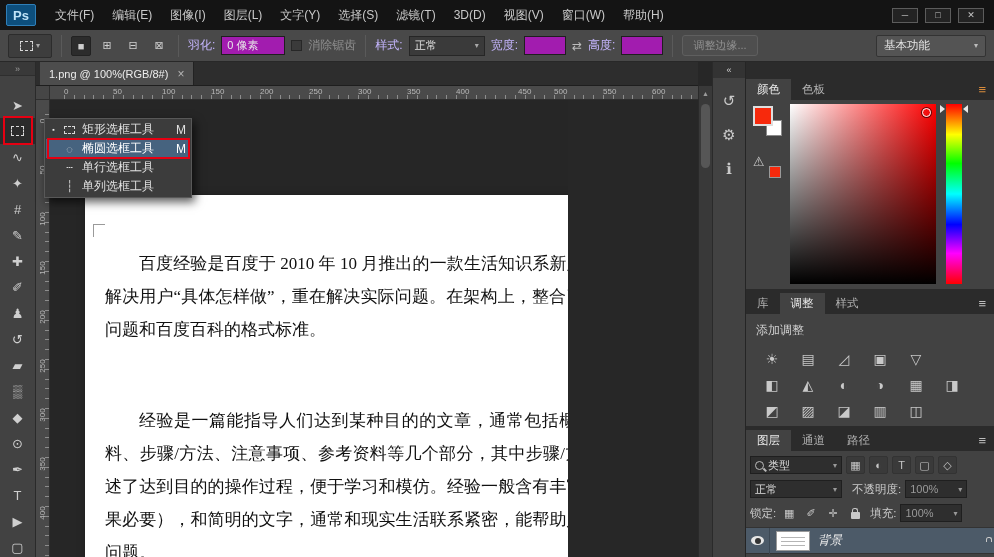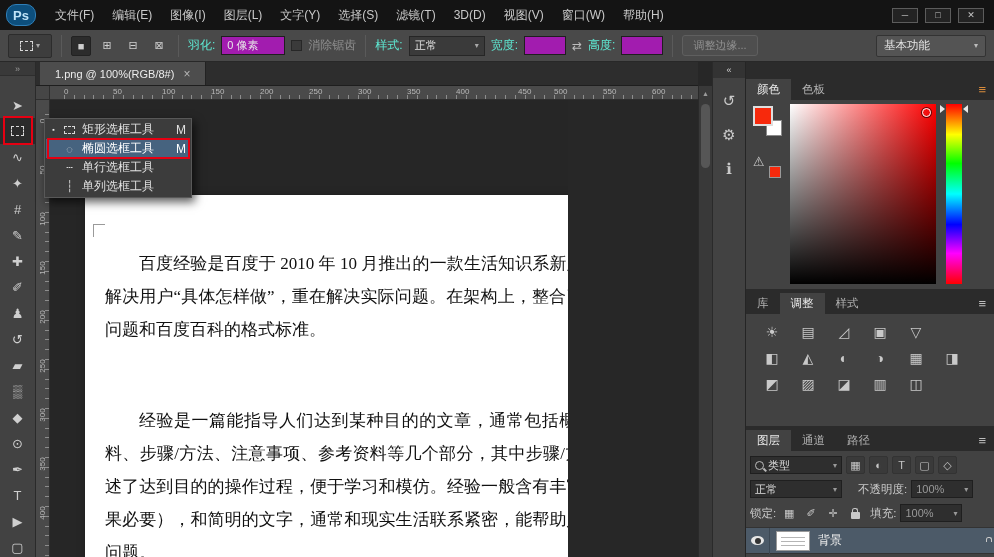--- a/index.html
+++ b/index.html
@@ -2,33 +2,33 @@
 <html><head>
 <meta charset="utf-8">
 <style>
   *{margin:0;padding:0;box-sizing:border-box}
   html,body{width:994px;height:557px;overflow:hidden}
   body{font-family:"Liberation Sans","DejaVu Sans",sans-serif;background:#272727;position:relative}
   #app{position:absolute;left:0;top:0;width:994px;height:557px}
 
   
   .menubar{position:absolute;left:0;top:0;right:0;height:30px;background:#141414;display:flex;align-items:center;color:#c9c9c9;font-size:12px;z-index:10}
-  .ps-logo{width:30px;height:22px;margin:0 10px 0 6px;background:#0d4f7d;color:#bfe3f7;font-weight:bold;display:flex;align-items:center;justify-content:center;font-size:13px;border:1px solid #2f7fb8;border-radius:10px}
+  .ps-logo{width:30px;height:22px;margin:0 10px 0 6px;background:#0d4f7d;color:#bfe3f7;font-weight:bold;display:flex;align-items:center;justify-content:center;font-size:13px;border:1px solid #2f7fb8;border-radius:2px}
   .menu-item{padding:0 9px;height:24px;display:flex;align-items:center;cursor:default}
   .win-controls{margin-left:auto;display:flex;gap:7px;padding-right:10px}
   .win-btn{width:26px;height:15px;border:1px solid #5c5c5c;display:flex;align-items:center;justify-content:center;font-size:9px;color:#c5c5c5;background:#232323}
 
   
   .optionsbar{position:absolute;left:0;top:30px;right:0;height:32px;background:#494949;border-bottom:1px solid #282828;display:flex;align-items:center;font-size:12px;color:#d8d8d8;gap:6px;padding:0 8px;z-index:9}
   .tool-preset{width:44px;height:24px;background:#3d3d3d;border:1px solid #2c2c2c;border-radius:2px;display:flex;align-items:center;justify-content:center;gap:3px}
   .dashed-box{width:13px;height:10px;border:1px dashed #d8d8d8;display:inline-block}
   .sep{width:1px;height:22px;background:#383838;border-right:1px solid #5a5a5a;margin:0 3px}
   .mode-btn{width:20px;height:20px;display:flex;align-items:center;justify-content:center;color:#cfcfcf;font-size:11px;border-radius:2px}
   .mode-btn.pressed{background:#2c2c2c;border:1px solid #222}
-  .obar-label{color:#5eead4;white-space:nowrap}
+  .obar-label{color:#c4b5fd;white-space:nowrap}
   .obar-label.dim{color:#8f8f8f}
   .field{background:#a21caf;border:1px solid #1f1f1f;height:19px;color:#e8e8e8;font-size:11px;padding:0 5px;display:flex;align-items:center}
   .field.w64{width:64px}.field.w42{width:42px}
   .dropdown{background:#3a3a3a;border:1px solid #262626;height:20px;color:#e2e2e2;font-size:11px;padding:0 5px;display:flex;align-items:center;gap:6px}
   .dropdown .caret{margin-left:auto;font-size:8px;color:#a8a8a8}
   .dd-style{width:76px}
   .checkbox{width:11px;height:11px;background:#3a3a3a;border:1px solid #272727;display:inline-block}
   .btn-refine{background:#4e4e4e;border:1px solid #5f5f5f;border-radius:3px;color:#909090;font-size:11px;padding:2px 10px;height:21px;display:flex;align-items:center}
   .swap{color:#bdbdbd;font-size:12px}
   .workspace{margin-left:auto;width:110px;height:22px;background:#545454;border:1px solid #333;border-radius:2px;color:#e5e5e5;font-size:11.5px;display:flex;align-items:center;padding:0 7px;gap:6px}
@@ -36,21 +36,21 @@
 
   
   .toolbar{position:absolute;left:0;top:62px;width:36px;bottom:0;background:#424242;border-right:1px solid #2a2a2a;z-index:5}
   .toolbar-collapse{height:14px;color:#9a9a9a;font-size:9px;text-align:center;line-height:14px;background:#393939;border-bottom:1px solid #2e2e2e}
   .tool-spacer{height:16px}
   .tool{width:35px;height:26px;display:flex;align-items:center;justify-content:center;color:#cfcfcf;font-size:13px}
   .tool.active{background:#2b2b2b;color:#fff}
 
   
   .tabbar{position:absolute;left:36px;top:62px;width:662px;height:24px;background:#2d2d2d;border-bottom:1px solid #1e1e1e;display:flex;align-items:flex-end}
-  .tab{height:23px;background:#4d4d4d;color:#ececec;font-size:11px;display:flex;align-items:center;padding:0 15px;gap:9px;border-right:1px solid #222;margin-left:4px}
+  .tab{height:23px;background:#4d4d4d;color:#ececec;font-size:11px;display:flex;align-items:center;padding:0 9px;gap:9px;border-right:1px solid #222;margin-left:4px}
   .tab-close{color:#b5b5b5;font-size:12px}
   .ruler-corner{position:absolute;left:36px;top:86px;width:14px;height:14px;background:#464646;border-right:1px solid #2e2e2e;border-bottom:1px solid #2e2e2e}
   .hruler{position:absolute;left:50px;top:86px;width:648px;height:14px;background:#4a4a4a;border-bottom:1px solid #2e2e2e;overflow:hidden}
   .hruler .num{position:absolute;top:1px;font-size:8px;color:#b8b8b8}
   .hruler .ticks{position:absolute;bottom:0;left:14px;right:0;height:4px;background:repeating-linear-gradient(to right,#8d8d8d 0 1px,transparent 1px 9.8px)}
   .vruler{position:absolute;left:36px;top:100px;width:14px;bottom:0;background:#4a4a4a;border-right:1px solid #2e2e2e;overflow:hidden}
   .vruler .num{position:absolute;left:0;width:14px;height:10px;text-align:center;font-size:8px;color:#b8b8b8;transform:rotate(-90deg)}
   .vruler .ticks{position:absolute;right:0;top:14px;bottom:0;width:4px;background:repeating-linear-gradient(to bottom,#8d8d8d 0 1px,transparent 1px 9.8px)}
   .canvas{position:absolute;left:50px;top:100px;width:518px;bottom:0;background:#262626;overflow:hidden}
   .doc{position:absolute;left:35px;top:95px;width:596px;height:380px;background:#ffffff;box-shadow:3px 3px 8px rgba(0,0,0,.55)}
@@ -114,21 +114,21 @@
   .magnifier:after{content:"";position:absolute;left:7px;top:7px;width:4px;height:1.5px;background:#bbb;transform:rotate(45deg)}
   .css-lock{position:relative;width:9px;height:7px;background:#c9c9c9;border-radius:1px;margin-top:4px}
   .css-lock:before{content:"";position:absolute;top:-4px;left:1.5px;width:4px;height:4px;border:1.5px solid #c9c9c9;border-bottom:none;border-radius:2.5px 2.5px 0 0}
   .layers-divider{height:1px;background:#333;margin-top:2px}
   .layer-row{display:flex;align-items:center;height:26px;background:#4c5a68;border-bottom:1px solid #333}
   .eye-cell{width:24px;height:26px;display:flex;align-items:center;justify-content:center;border-right:1px solid #3c4854}
   .eye{width:13px;height:9px;background:#e6e6e6;border-radius:50%;position:relative}
   .eye:after{content:"";position:absolute;left:3.5px;top:1.5px;width:6px;height:6px;background:#333;border-radius:50%}
   .layer-thumb{width:34px;height:20px;background:#fff;border:1px solid #999;margin-left:6px;position:relative;overflow:hidden}
   .layer-thumb:after{content:"";position:absolute;left:4px;top:5px;right:4px;height:1px;background:#b5b5b5;box-shadow:0 4px 0 #b5b5b5,0 8px 0 #b5b5b5}
-  .layer-name{margin-left:8px;color:#ececec;font-size:12px}
+  .layer-name{margin-left:8px;font-style:italic;color:#ececec;font-size:12px}
   .layer-lock{margin-left:auto;margin-right:10px}
 
   
   .flyout{position:absolute;left:44px;top:118px;width:148px;background:#3c3c3c;border:1px solid #585858;box-shadow:3px 4px 9px rgba(0,0,0,.65);z-index:50;padding:1px}
   .fly-item{height:19px;display:flex;align-items:center;font-size:12px;color:#e0e0e0;padding:0 4px;gap:5px}
   .fly-item.selected{background:#46637f;color:#fff}
   .fly-dot{width:7px;font-size:7px;color:#e8e8e8;text-align:center}
   .fly-icon{width:15px;display:flex;justify-content:center;color:#d5d5d5;font-size:11px}
   .mini-dash-rect{width:11px;height:8px;border:1px dashed #d8d8d8;display:inline-block}
   .fly-label{flex:1;white-space:nowrap}
@@ -349,20 +349,21 @@
     </div>
 
     <div class="panel">
       <div class="panel-tabs">
         <span class="panel-tab">库</span>
         <span class="panel-tab active">调整</span>
         <span class="panel-tab">样式</span>
         <span class="panel-menu">≡</span>
       </div>
       <div class="adj-body">
+        <div class="adj-label">添加调整</div>
         <div class="adj-row">
           <span class="adj-icon">☀</span>
           <span class="adj-icon">▤</span>
           <span class="adj-icon">◿</span>
           <span class="adj-icon">▣</span>
           <span class="adj-icon">▽</span>
         </div>
         <div class="adj-row">
           <span class="adj-icon">◧</span>
           <span class="adj-icon">◭</span>
@@ -399,21 +400,21 @@
           <span class="f-icon">◐</span>
           <span class="f-icon">T</span>
           <span class="f-icon">▢</span>
           <span class="f-icon">◇</span>
         </div>
         <div class="lrow">
           <div class="dd blend">
             <span>正常</span>
             <span class="caret">▾</span>
           </div>
-          <span style="margin-left:12px">不透明度:</span>
+          <span style="margin-left:6px">不透明度:</span>
           <div class="dd pct">
             <span>100%</span>
             <span class="caret">▾</span>
           </div>
         </div>
         <div class="lrow">
           <span>锁定:</span>
           <span class="lk-icon">▦</span>
           <span class="lk-icon">✐</span>
           <span class="lk-icon">✛</span>

